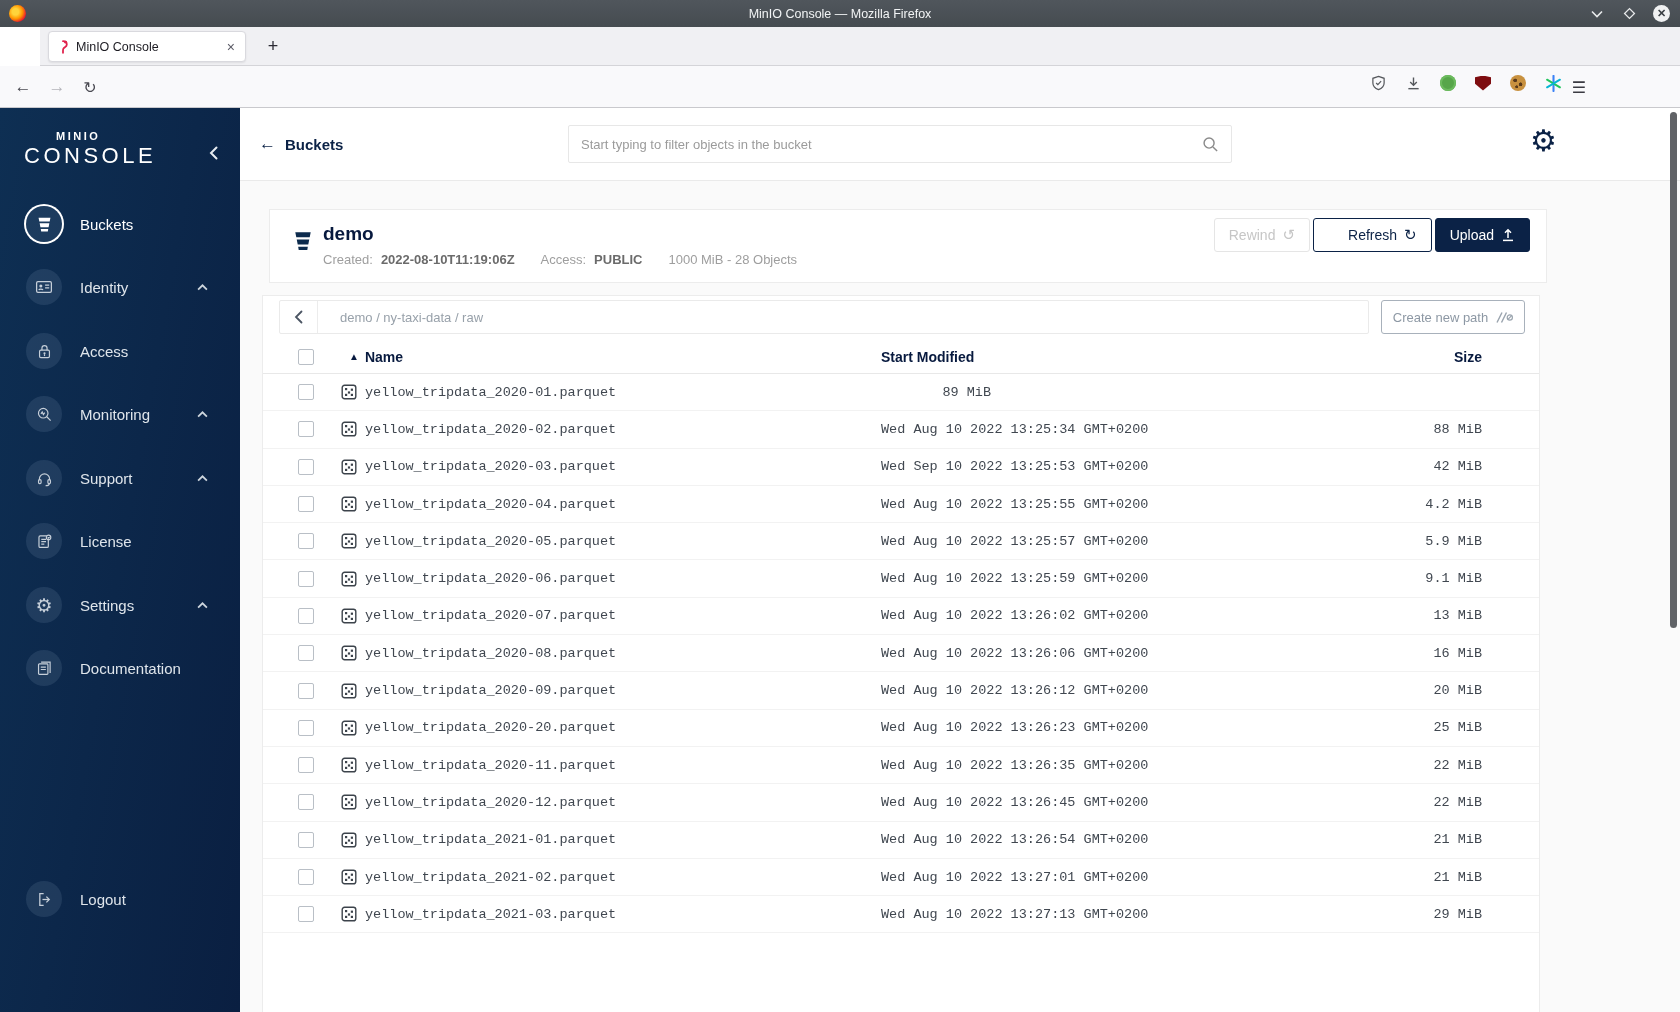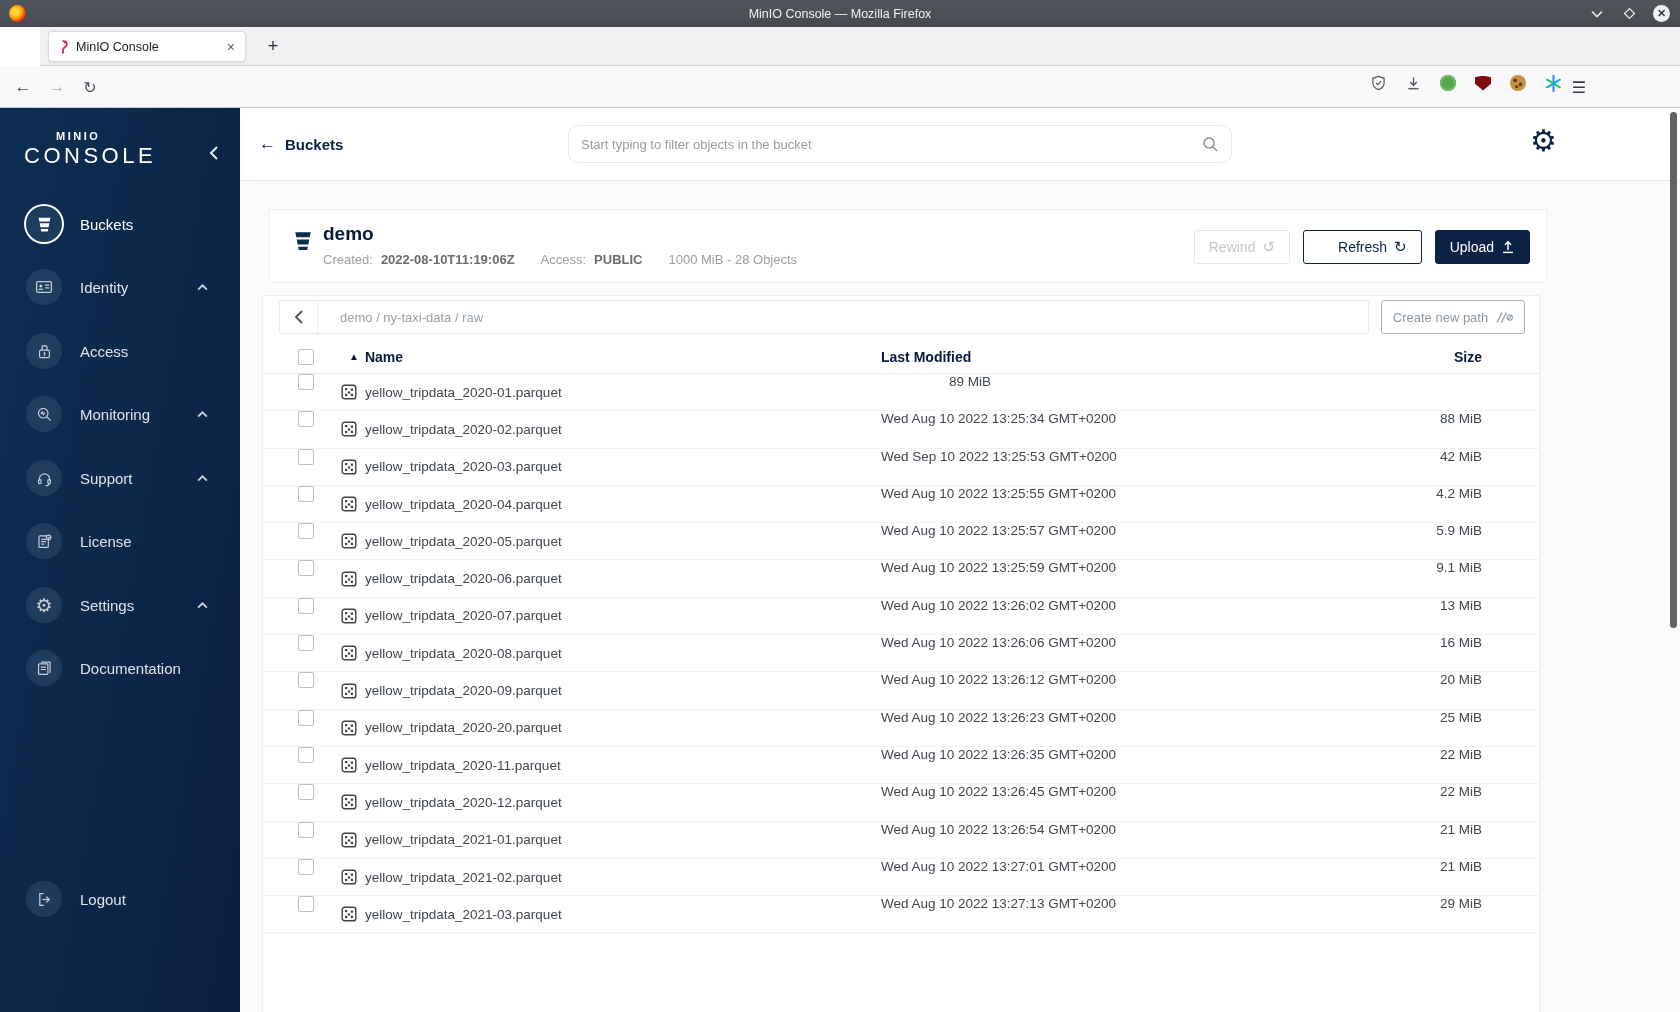--- a/index.html
+++ b/index.html
@@ -70,38 +70,38 @@
   .exp-chev { position:absolute; right:32px; color:#cdd5dd; }
   .gear-char { font-size:19px; line-height:1; }
 
   .main { position:relative; flex:1; background:#fff; }
   .page-header { position:absolute; left:0; top:0; width:1440px; height:73px; background:#fff;
     border-bottom:1px solid #eaeaea; }
   .back-link { position:absolute; left:19px; top:26px; display:flex; align-items:center; gap:9px;
     color:#0b2246; font-size:15px; font-weight:bold; cursor:pointer; }
   .back-arrow { font-size:17px; }
   .filter-box { position:absolute; left:328px; top:17px; width:664px; height:38px;
-    border:1px solid #e7e7e7; border-radius:9px; background:#fff; display:flex; align-items:center;
+    border:1px solid #e7e7e7; border-radius:2px; background:#fff; display:flex; align-items:center;
     padding:0 12px; }
   .filter-input { flex:1; border:none; outline:none; font-size:13px; color:#333;
     font-family:"Liberation Sans", sans-serif; }
   .filter-input::placeholder { color:#9b9b9b; }
   .gear-top { position:absolute; left:1290px; top:18px; font-size:30px; color:#0b2246; line-height:1; }
 
   .content { position:absolute; left:0; top:73px; width:1440px; height:831px; background:#fafafa; }
 
   .card { position:absolute; left:22px; width:1278px; background:#fff; border:1px solid #ececec; }
   .bucket-card { top:28px; height:74px;margin-left:7px; }
   .bucket-icon-wrap { position:absolute; left:22px; top:20px; color:#0d2b4d; }
   .bucket-title { position:absolute; left:53px; top:13px; font-size:19px; font-weight:bold; color:#07193e; }
   .bucket-meta { position:absolute; left:53px; top:42px; font-size:13px; color:#9e9e9e;
     display:flex; gap:8px; align-items:center; }
   .bucket-meta .val { color:#6b6b6b; font-weight:bold; margin-right:18px; }
   .bucket-meta .usage { color:#9e9e9e; }
-  .bucket-actions { position:absolute; right:16px; top:20px; display:flex; gap:13px; }
+  .bucket-actions { position:absolute; right:16px; top:8px; display:flex; gap:3px; }
   .btn { height:34px; border-radius:3px; font-size:14px; display:flex; align-items:center;
     justify-content:center; gap:7px; padding:0 14px; cursor:pointer; background:#fff; }
   .btn-disabled { border:1px solid #e5e5e5; color:#c6c6c6; cursor:default; }
   .btn-outline { border:1px solid #0b2246; color:#0b2246;padding-left:34px; }
   .btn-primary { background:#0b2246; border:1px solid #0b2246; color:#fff; }
   .btn .glyph { font-size:15px; }
 
   .browse-card { top:114px; height:717px; border-bottom:none; }
   .bread-box { position:absolute; left:16px; top:4px; width:1090px; height:34px;
     border:1px solid #eaeaea; border-radius:2px; display:flex; align-items:center; }
@@ -109,22 +109,22 @@
     border-right:1px solid #ececec; color:#4b5563; cursor:pointer; }
   .bread-text { margin-left:22px; font-size:13px; color:#98a1aa; }
   .create-path { position:absolute; left:1118px; top:4px; width:144px; height:34px;
     border:1px solid #a8b1bb; border-radius:3px; color:#8d98a4; font-size:13px;
     display:flex; align-items:center; justify-content:center; gap:7px; cursor:pointer; background:#fff; }
 
   .thead { position:absolute; left:0; top:44px; width:100%; height:34px; display:flex;
     align-items:center; padding:0 57px 0 35px; border-bottom:1px solid #e8e8e8;
     font-size:14px; font-weight:bold; color:#07193e; }
   .rows { position:absolute; left:0; top:78px; width:100%; }
-  .trow { display:flex; height:37.3px; padding:0 57px 0 35px;
-    border-bottom:1px solid #f2f2f2; font-size:13.5px; color:#404750; cursor:pointer; }
+  .trow { display:flex; align-items:center; height:37.3px; padding:0 57px 0 35px;
+    border-bottom:1px solid #f2f2f2; font-size:13.5px; color:#404750; cursor:pointer;font-family:Liberation Mono, monospace; }
   .cb { width:16px; height:16px; border:1px solid #b9bfc6; border-radius:2px; background:#fff;
     flex:0 0 16px; margin-right:22px; }
   .col1 { width:545px; display:flex; align-items:center; }
   .sort-tri { font-size:10px; color:#07193e; margin:0 6px 0 13px; }
   .ficon { margin:0 8px 0 5px; color:#3c434b; display:flex; }
   .colmod { flex:1; }
   .colsize { width:110px; text-align:right; }
 
   .scroll-thumb { position:absolute; right:3px; top:112px; width:7px; height:516px;
     background:#606266; border-radius:4px; }
@@ -399,21 +399,21 @@
             <path d="M13 8.3l3.6-3.6" stroke="#9aa4ae" stroke-width="1.2"></path>
           </svg>
         </div>
 
         <div class="thead">
           <div class="cb"></div>
           <div class="col1">
             <span class="sort-tri">▲</span>
             <span>Name</span>
           </div>
-          <div class="colmod">Last Modified</div>
+          <div class="colmod">Start Modified</div>
           <div class="colsize">Size</div>
         </div>
 
         <div class="rows">
   <div class="trow">
     <div class="cb"></div>
     <div class="col1">
       <span class="ficon">
         <svg width="16" height="16" viewBox="0 0 16 16">
           <rect x="1.2" y="1.2" width="13.6" height="13.6" rx="2.4" stroke="#3c434b" stroke-width="1.4" fill="none"></rect>

